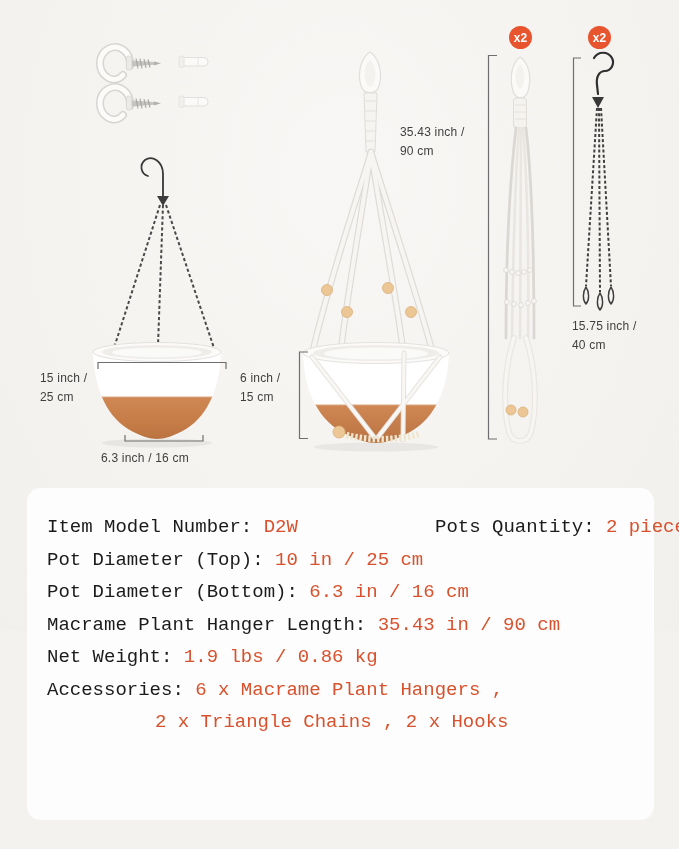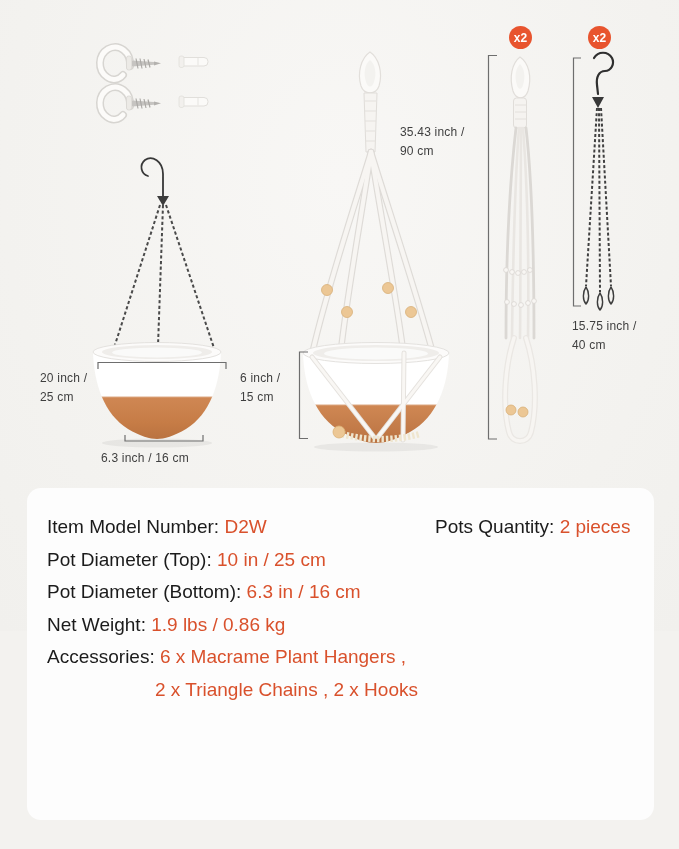--- a/index.html
+++ b/index.html
@@ -25,21 +25,21 @@
     position:absolute; width:23px; height:23px; border-radius:50%;
     background:#e8542e; color:#ffffff;
     font-size:12px; font-weight:bold;
     display:flex; align-items:center; justify-content:center;
   }
 
   .spec-panel {
     position:absolute; left:27px; top:488px;
     width:627px; height:332px;
     background:#fdfdfd; border-radius:14px;
-    box-sizing:border-box; padding:23px 4px 0 20px;
+    box-sizing:border-box; padding:23px 4px 0 20px;font-family:Liberation Mono, monospace;
   }
   .spec-row {
     position:relative;
     font-size:19px; line-height:32.5px;
     color:#1b1b1b; white-space:nowrap;
   }
   .spec-row .val { color:#d9512c; }
   .spec-row .right-col { position:absolute; left:388px; top:0; }
   .spec-row.indent { padding-left:108px; }
 </style>
@@ -212,21 +212,21 @@
   </svg>
 
   <div class="badge" style="left:509px; top:26px;">x2</div>
   <div class="badge" style="left:588px; top:26px;">x2</div>
 
   <div class="dim-label" style="left:400px; top:123px;">
     <div>35.43 inch /</div>
     <div>90 cm</div>
   </div>
   <div class="dim-label" style="left:40px; top:369px;">
-    <div>20 inch /</div>
+    <div>15 inch /</div>
     <div>25 cm</div>
   </div>
   <div class="dim-label" style="left:240px; top:369px;">
     <div>6 inch /</div>
     <div>15 cm</div>
   </div>
   <div class="dim-label" style="left:101px; top:449px;">
     <div>6.3 inch / 16 cm</div>
   </div>
   <div class="dim-label" style="left:572px; top:317px;">
@@ -245,20 +245,24 @@
     </div>
     <div class="spec-row">
       <span>Pot Diameter (Top):</span>
       <span class="val">10 in / 25 cm</span>
     </div>
     <div class="spec-row">
       <span>Pot Diameter (Bottom):</span>
       <span class="val">6.3 in / 16 cm</span>
     </div>
     <div class="spec-row">
+      <span>Macrame Plant Hanger Length:</span>
+      <span class="val">35.43 in / 90 cm</span>
+    </div>
+    <div class="spec-row">
       <span>Net Weight:</span>
       <span class="val">1.9 lbs / 0.86 kg</span>
     </div>
     <div class="spec-row">
       <span>Accessories:</span>
       <span class="val">6 x Macrame Plant Hangers ,</span>
     </div>
     <div class="spec-row indent">
       <span class="val">2 x Triangle Chains , 2 x Hooks</span>
     </div>

